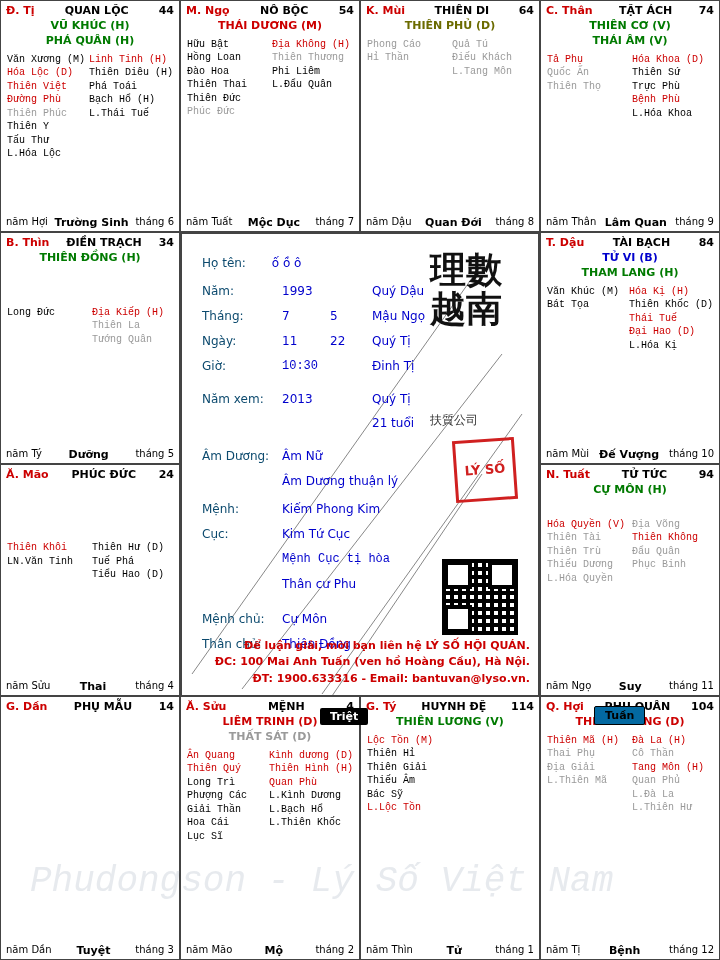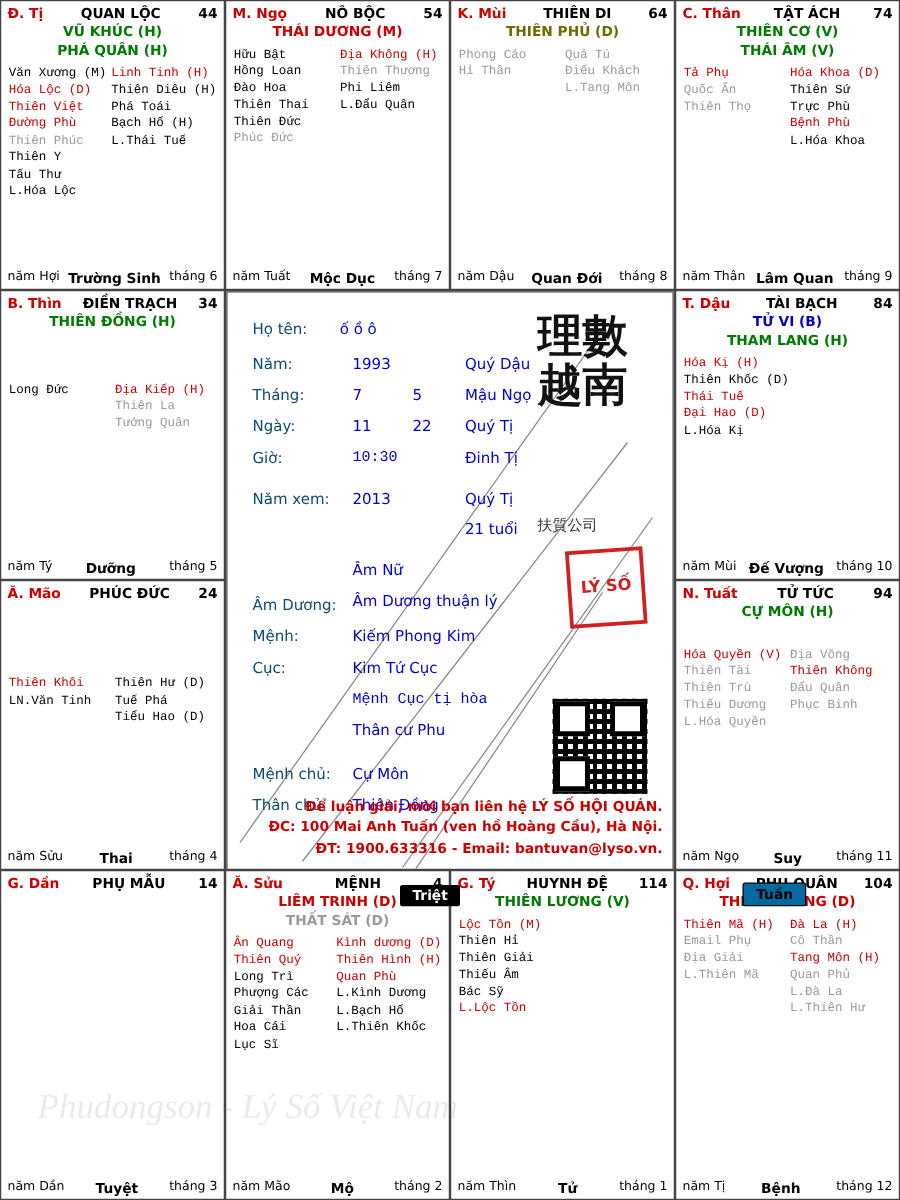--- a/index.html
+++ b/index.html
@@ -131,22 +131,22 @@
   
   .tag{
     position:absolute;
     background:#000;color:#fff;
     font-size:11px;font-weight:bold;
     padding:2px 10px;
     border-radius:2px;
   }
   .watermark{
     position:absolute;left:30px;bottom:58px;
-    font-family:Liberation Serif, serif;
-    font-size:28px;color:rgba(120,140,160,0.18);
+    font-family:Liberation Mono, monospace;
+    font-size:36px;color:rgba(120,140,160,0.18);
     font-style:italic;white-space:nowrap;
   }
 </style>
 </head>
 <body>
 
 <div class="grid">
 
   <div class="cell">
     <div class="cell-head">
@@ -308,20 +308,24 @@
       <span class="cung-chi">T. Dậu</span>
       <span class="cung-name">TÀI BẠCH</span>
       <span class="cung-num">84</span>
     </div>
     <div class="stars-main">
       <div class="s-blue">TỬ VI (B)</div>
       <div class="s-green">THAM LANG (H)</div>
     </div>
     <div class="cols">
       <div class="col">
+        <div class="s-black">Văn Khúc (M)</div>
+        <div class="s-black">Bát Tọa</div>
+      </div>
+      <div class="col">
         <div class="s-red">Hóa Kị (H)</div>
         <div class="s-black">Thiên Khốc (D)</div>
         <div class="s-red">Thái Tuế</div>
         <div class="s-red">Đại Hao (D)</div>
         <div class="s-black">L.Hóa Kị</div>
       </div>
     </div>
     <div class="cell-foot">
       <span>năm Mùi</span>
       <span class="mid">Đế Vượng</span>
@@ -468,21 +472,21 @@
       <span class="cung-chi">Q. Hợi</span>
       <span class="cung-name">PHU QUÂN</span>
       <span class="cung-num">104</span>
     </div>
     <div class="stars-main">
       <div class="s-red">THIÊN TƯỚNG (D)</div>
     </div>
     <div class="cols">
       <div class="col">
         <div class="s-red">Thiên Mã (H)</div>
-        <div class="s-gray">Email Phụ</div>
+        <div class="s-gray">Thai Phụ</div>
         <div class="s-gray">Địa Giải</div>
         <div class="s-gray">L.Thiên Mã</div>
       </div>
       <div class="col">
         <div class="s-red">Đà La (H)</div>
         <div class="s-gray">Cô Thần</div>
         <div class="s-red">Tang Môn (H)</div>
         <div class="s-gray">Quan Phủ</div>
         <div class="s-gray">L.Đà La</div>
         <div class="s-gray">L.Thiên Hư</div>
@@ -538,21 +542,21 @@
     <div class="info-row val" style="left:100px;top:125px;font-family:Liberation Mono, monospace;">10:30</div>
     <div class="info-row val" style="left:190px;top:125px;">Đinh Tị</div>
 
     <div class="info-row" style="left:20px;top:158px;">
       <span class="lbl">Năm xem:</span>
     </div>
     <div class="info-row val" style="left:100px;top:158px;">2013</div>
     <div class="info-row val" style="left:190px;top:158px;">Quý Tị</div>
     <div class="info-row val" style="left:190px;top:182px;">21 tuổi</div>
 
-    <div class="info-row" style="left:20px;top:215px;margin-top:28px;">
+    <div class="info-row" style="left:20px;top:215px;">
       <span class="lbl">Âm Dương:</span>
     </div>
     <div class="info-row val" style="left:100px;top:215px;">Âm Nữ</div>
     <div class="info-row val" style="left:100px;top:240px;">Âm Dương thuận lý</div>
 
     <div class="info-row" style="left:20px;top:268px;">
       <span class="lbl">Mệnh:</span>
     </div>
     <div class="info-row val" style="left:100px;top:268px;">Kiếm Phong Kim</div>
 

